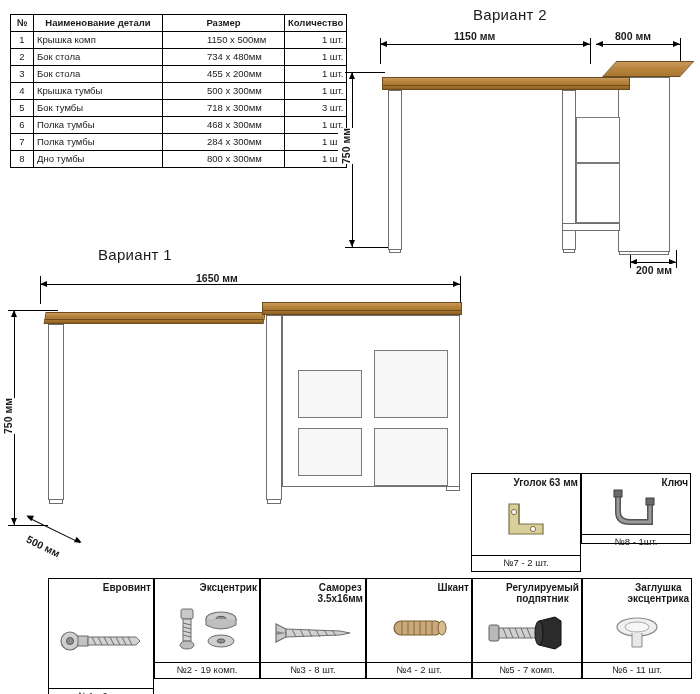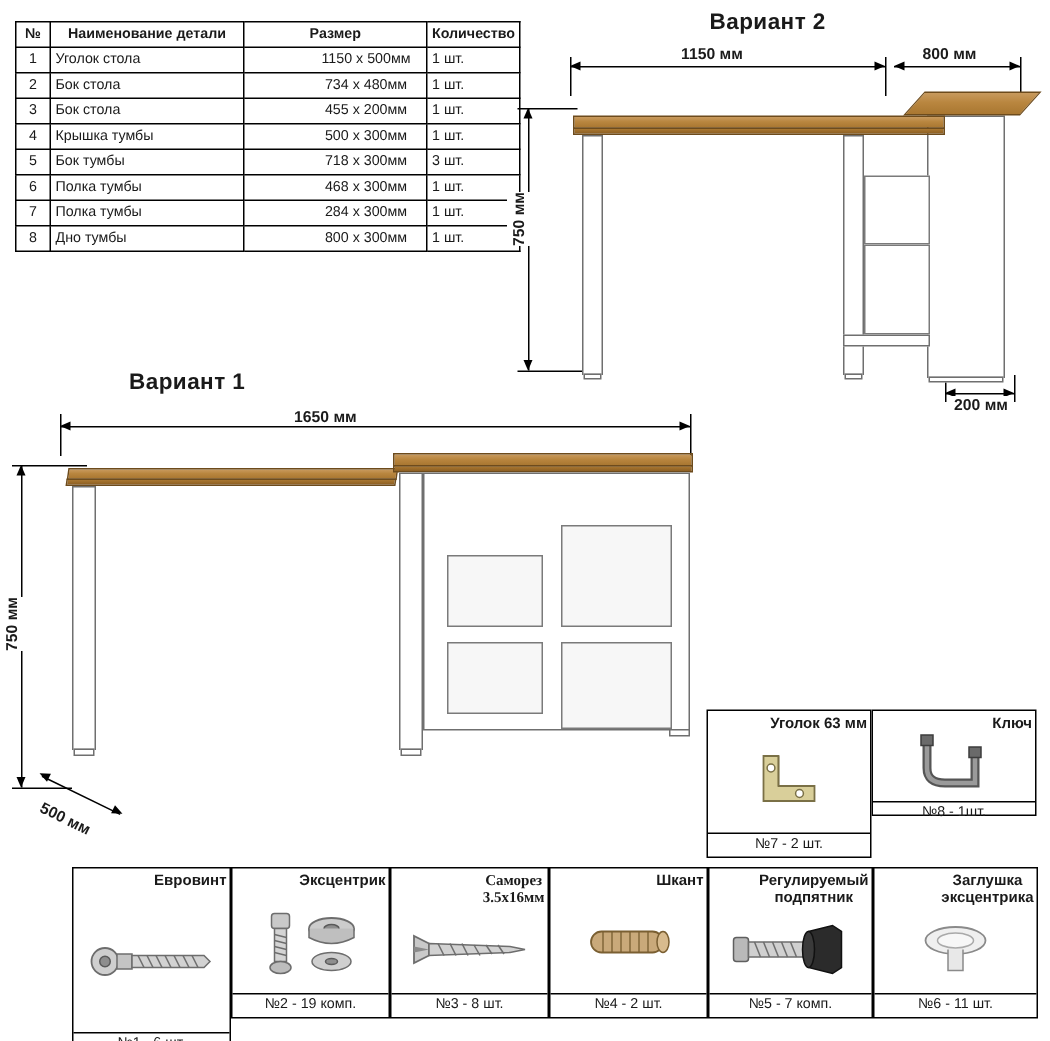--- a/index.html
+++ b/index.html
@@ -22,26 +22,26 @@
   #parts-table th,#parts-table td{
     border:1px solid #000;
     padding:1px 3px;
     height:14px;
     line-height:12px;
     background:#fff;
   }
   #parts-table th{font-weight:bold;text-align:center;}
   #parts-table td.num{text-align:center;width:16px;}
   #parts-table td.name{text-align:left;width:122px;}
-  #parts-table td.size{text-align:center;width:74px;padding-left:44px;}
-  #parts-table td.qty{text-align:left;width:54px;}
+  #parts-table td.size{text-align:left;width:74px;padding-left:44px;}
+  #parts-table td.qty{text-align:right;width:54px;}
 
   
   .variant-title{
-    font-size:15px;font-weight:bold;letter-spacing:.3px;text-align:right;
+    font-size:15px;font-weight:normal;letter-spacing:.3px;text-align:right;
   }
 
   
   .panel{background:#ffffff;border:1.5px solid #6f6f6f;box-sizing:border-box;}
   .panel-thin{background:#ffffff;border:1.2px solid #7a7a7a;box-sizing:border-box;}
   .top-wood{
     background:linear-gradient(180deg,#c89a5e 0%,#b9863f 45%,#a97731 100%);
     border:1px solid #6d4b1c;box-sizing:border-box;
   }
   .top-wood-edge{
@@ -89,21 +89,21 @@
     <tr>
       <th>№</th>
       <th>Наименование детали</th>
       <th>Размер</th>
       <th>Количество</th>
     </tr>
   </thead>
   <tbody>
     <tr>
       <td class="num">1</td>
-      <td class="name">Уголок стола</td>
+      <td class="name">Крышка комп</td>
       <td class="size">1150 x 500мм</td>
       <td class="qty">1 шт.</td>
     </tr>
     <tr>
       <td class="num">2</td>
       <td class="name">Бок стола</td>
       <td class="size">734 х 480мм</td>
       <td class="qty">1 шт.</td>
     </tr>
     <tr>
@@ -190,21 +190,21 @@
   <div class="panel-thin abs" style="left:236px;top:62px;width:44px;height:46px;"></div>
   <div class="panel-thin abs" style="left:236px;top:108px;width:44px;height:60px;"></div>
 
   <div class="panel abs" style="left:222px;top:168px;width:58px;height:8px;"></div>
 
   <div class="panel abs" style="left:49px;top:194px;width:12px;height:4px;"></div>
   <div class="panel abs" style="left:223px;top:194px;width:12px;height:4px;"></div>
   <div class="panel abs" style="left:279px;top:196px;width:50px;height:4px;"></div>
 </div>
 
-<div class="abs variant-title" style="left:86px;top:246px;">Вариант 1</div>
+<div class="abs variant-title" style="left:98px;top:246px;">Вариант 1</div>
 
 <div class="abs dimline h" style="left:40px;top:284px;width:420px;"></div>
 <div class="abs arrow left" style="left:40px;top:280.5px;"></div>
 <div class="abs arrow right" style="left:453px;top:280.5px;"></div>
 <div class="abs tick v" style="left:40px;top:276px;height:28px;"></div>
 <div class="abs tick v" style="left:460px;top:276px;height:28px;"></div>
 <div class="abs dimlabel" style="left:194px;top:272px;">1650 мм</div>
 
 <div class="abs dimline v" style="left:14px;top:310px;height:215px;"></div>
 <div class="abs arrow up" style="left:10.5px;top:310px;"></div>
@@ -311,21 +311,21 @@
       <ellipse cx="58" cy="16" rx="5" ry="2.6" fill="#8e8e8e" stroke="#5a5a5a" stroke-width="1"></ellipse>
       <path d="M43 16 L43 22 Q58 30 73 22 L73 16" fill="#bfbfbf" stroke="#6d6d6d" stroke-width="1"></path>
       <ellipse cx="58" cy="38" rx="13" ry="6" fill="#cfcfcf" stroke="#6d6d6d" stroke-width="1"></ellipse>
       <ellipse cx="58" cy="38" rx="4" ry="2" fill="#8e8e8e" stroke="#5a5a5a" stroke-width="1"></ellipse>
     </svg>
   </div>
   <div class="hw-qty">№2 - 19 комп.</div>
 </div>
 
 <div class="abs hw-box" style="left:260px;top:578px;width:106px;height:101px;">
-  <div class="hw-title" style="white-space:pre-line;font-family:Liberation Serif, serif;">Саморез
+  <div class="hw-title" style="white-space:pre-line;">Саморез
 3.5х16мм</div>
   <div class="hw-art">
     <svg width="86" height="30" viewBox="0 0 86 30">
       <path d="M6 6 L6 24 L16 19 L16 11 Z" fill="#c9c9c9" stroke="#6d6d6d" stroke-width="1.2"></path>
       <path d="M6 13 L6 17 L16 15 Z" fill="#8a8a8a"></path>
       <path d="M16 11 L70 13 L80 15 L70 17 L16 19 Z" fill="#d2d2d2" stroke="#6d6d6d" stroke-width="1"></path>
       <g stroke="#6d6d6d" stroke-width="1">
         <path d="M22 11 L26 19"></path>
           <path d="M30 11 L34 19"></path>
           <path d="M38 11 L42 19"></path>

